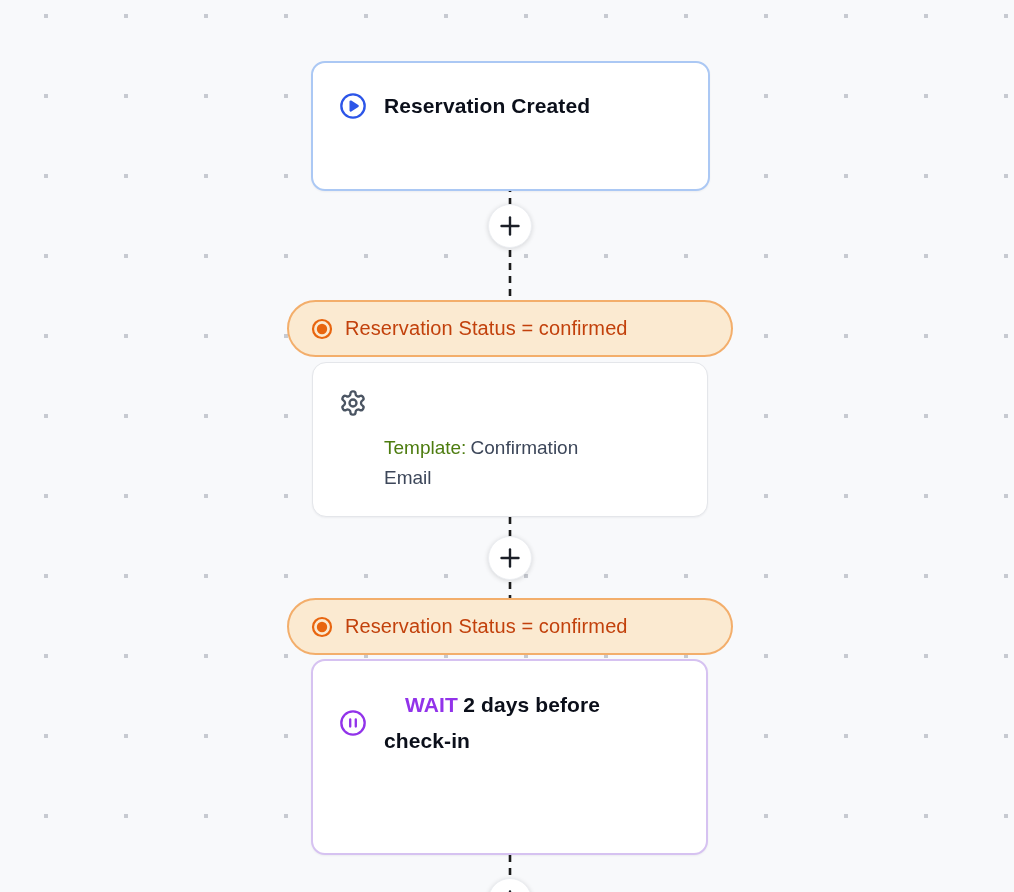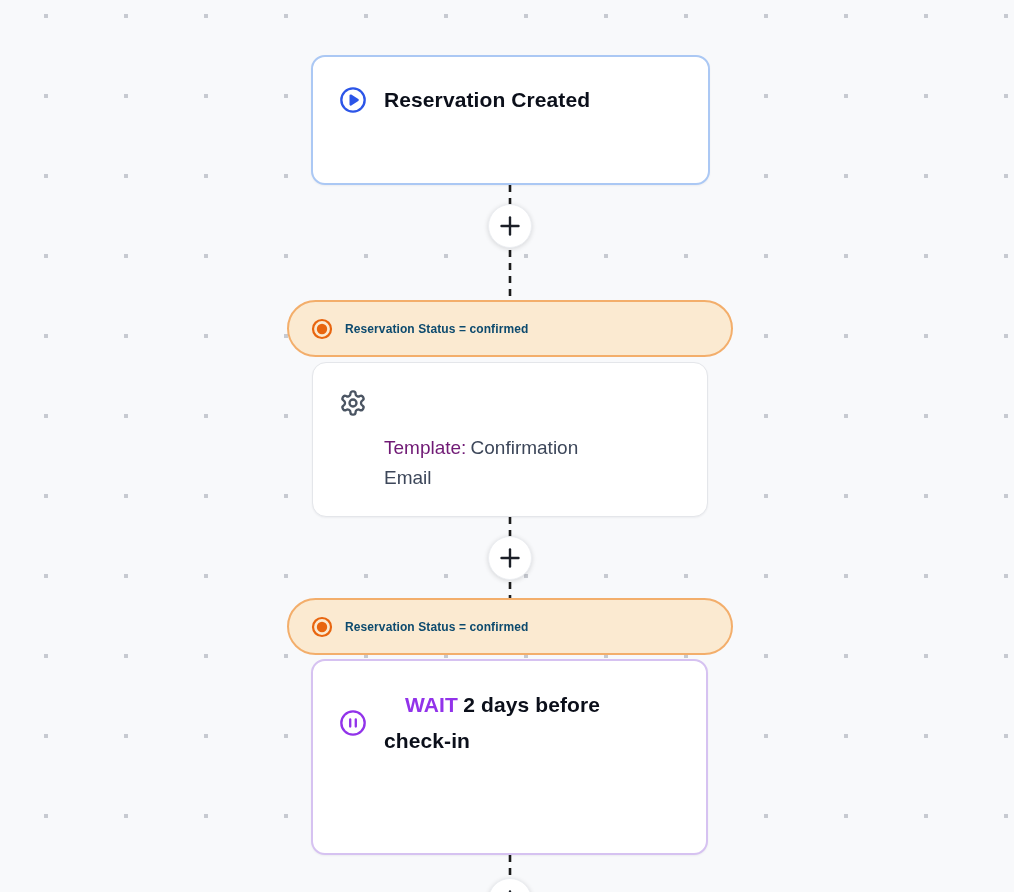--- a/index.html
+++ b/index.html
@@ -29,21 +29,21 @@
   
   .node {
     position: absolute;
     background: #ffffff;
     border-radius: 14px;
     box-sizing: border-box;
     padding: 26px 26px 24px 26px;
     z-index: 2;
     box-shadow: 0 1px 2px rgba(16,24,40,0.05);
   }
-  .node-trigger { left: 311px; top: 55px;  width: 399px; height: 130px; border: 2px solid #abc8f4; padding-top: 28px; }
+  .node-trigger { left: 311px; top: 61px;  width: 399px; height: 130px; border: 2px solid #abc8f4; padding-top: 28px; }
   .node-email   { left: 312px; top: 362px; width: 396px; height: 155px; border: 1.5px solid #e4e6ea; }
   .node-wait    { left: 311px; top: 659px; width: 397px; height: 196px; border: 2px solid #d6c2f1; }
 
   .node-head { display: flex; align-items: center; gap: 17px; }
   .node-icon { flex: 0 0 28px; width: 28px; height: 28px; }
   .node-title {
     font-size: 21px;
     font-weight: 700;
     color: #0b0f1a;
     line-height: 30px;
@@ -55,21 +55,21 @@
 
   .node-sub {
     margin-left: 45px;
     margin-top: 18px;
     font-size: 19px;
     line-height: 30px;
     color: #444e61;
   }
   .node-email .node-sub { max-width: 240px; margin-top: 16px; }
   .node-wait  .node-sub { max-width: 250px; margin-top: 14px; }
-  .sub-label { color: #701a75; margin-right: 0.22em; }
+  .sub-label { color: #4d7c0f; margin-right: 0.22em; }
   .sub-value { color: #3d475a; }
 
   
   .pill {
     position: absolute;
     left: 287px;
     width: 446px;
     height: 57px;
     box-sizing: border-box;
     background: #fbead1;
@@ -78,23 +78,23 @@
     display: flex;
     align-items: center;
     padding-left: 21px;
     gap: 11px;
     z-index: 3;
   }
   .pill-1 { top: 300px; }
   .pill-2 { top: 598px; }
   .pill-icon { flex: 0 0 24px; width: 24px; height: 24px; }
   .pill-label {
-    font-size: 12px;
-    font-weight: 700;
-    color: #0c4a6e;
+    font-size: 20px;
+    font-weight: 400;
+    color: #c2410c;
     letter-spacing: 0.1px;
   }
 
   
   .plus-btn {
     position: absolute;
     left: 488px;
     width: 44px;
     height: 44px;
     border-radius: 50%;

